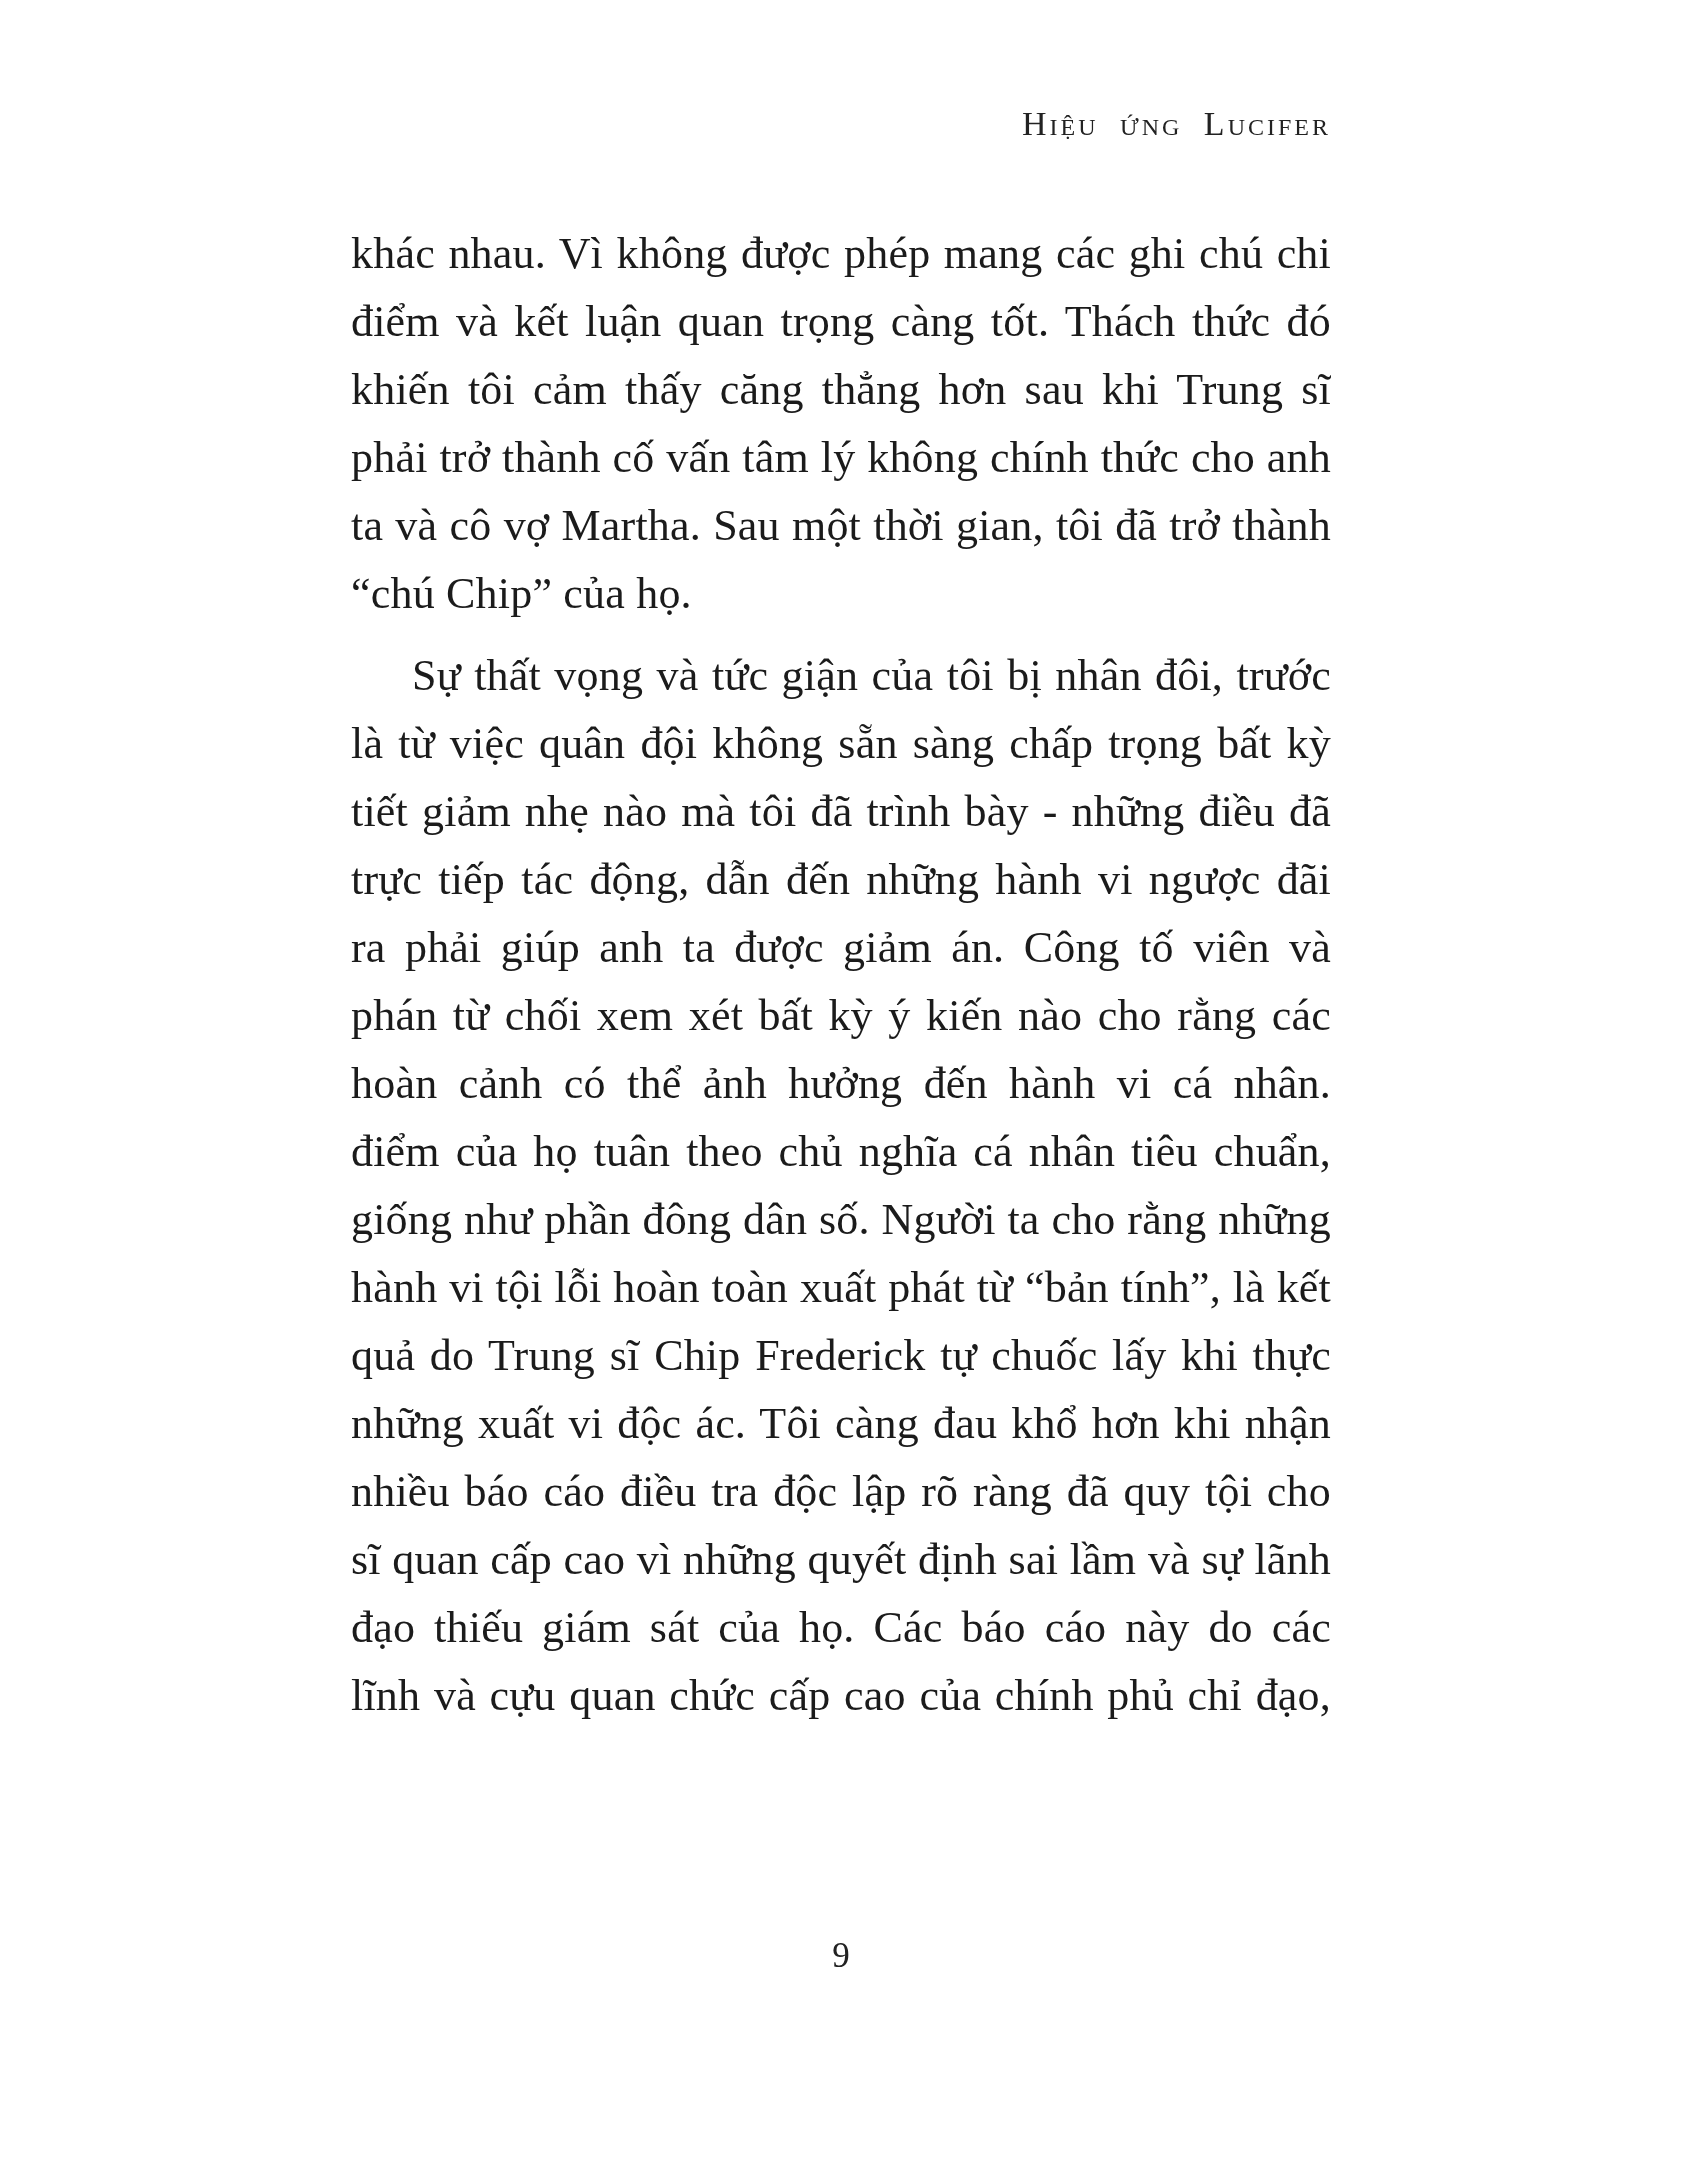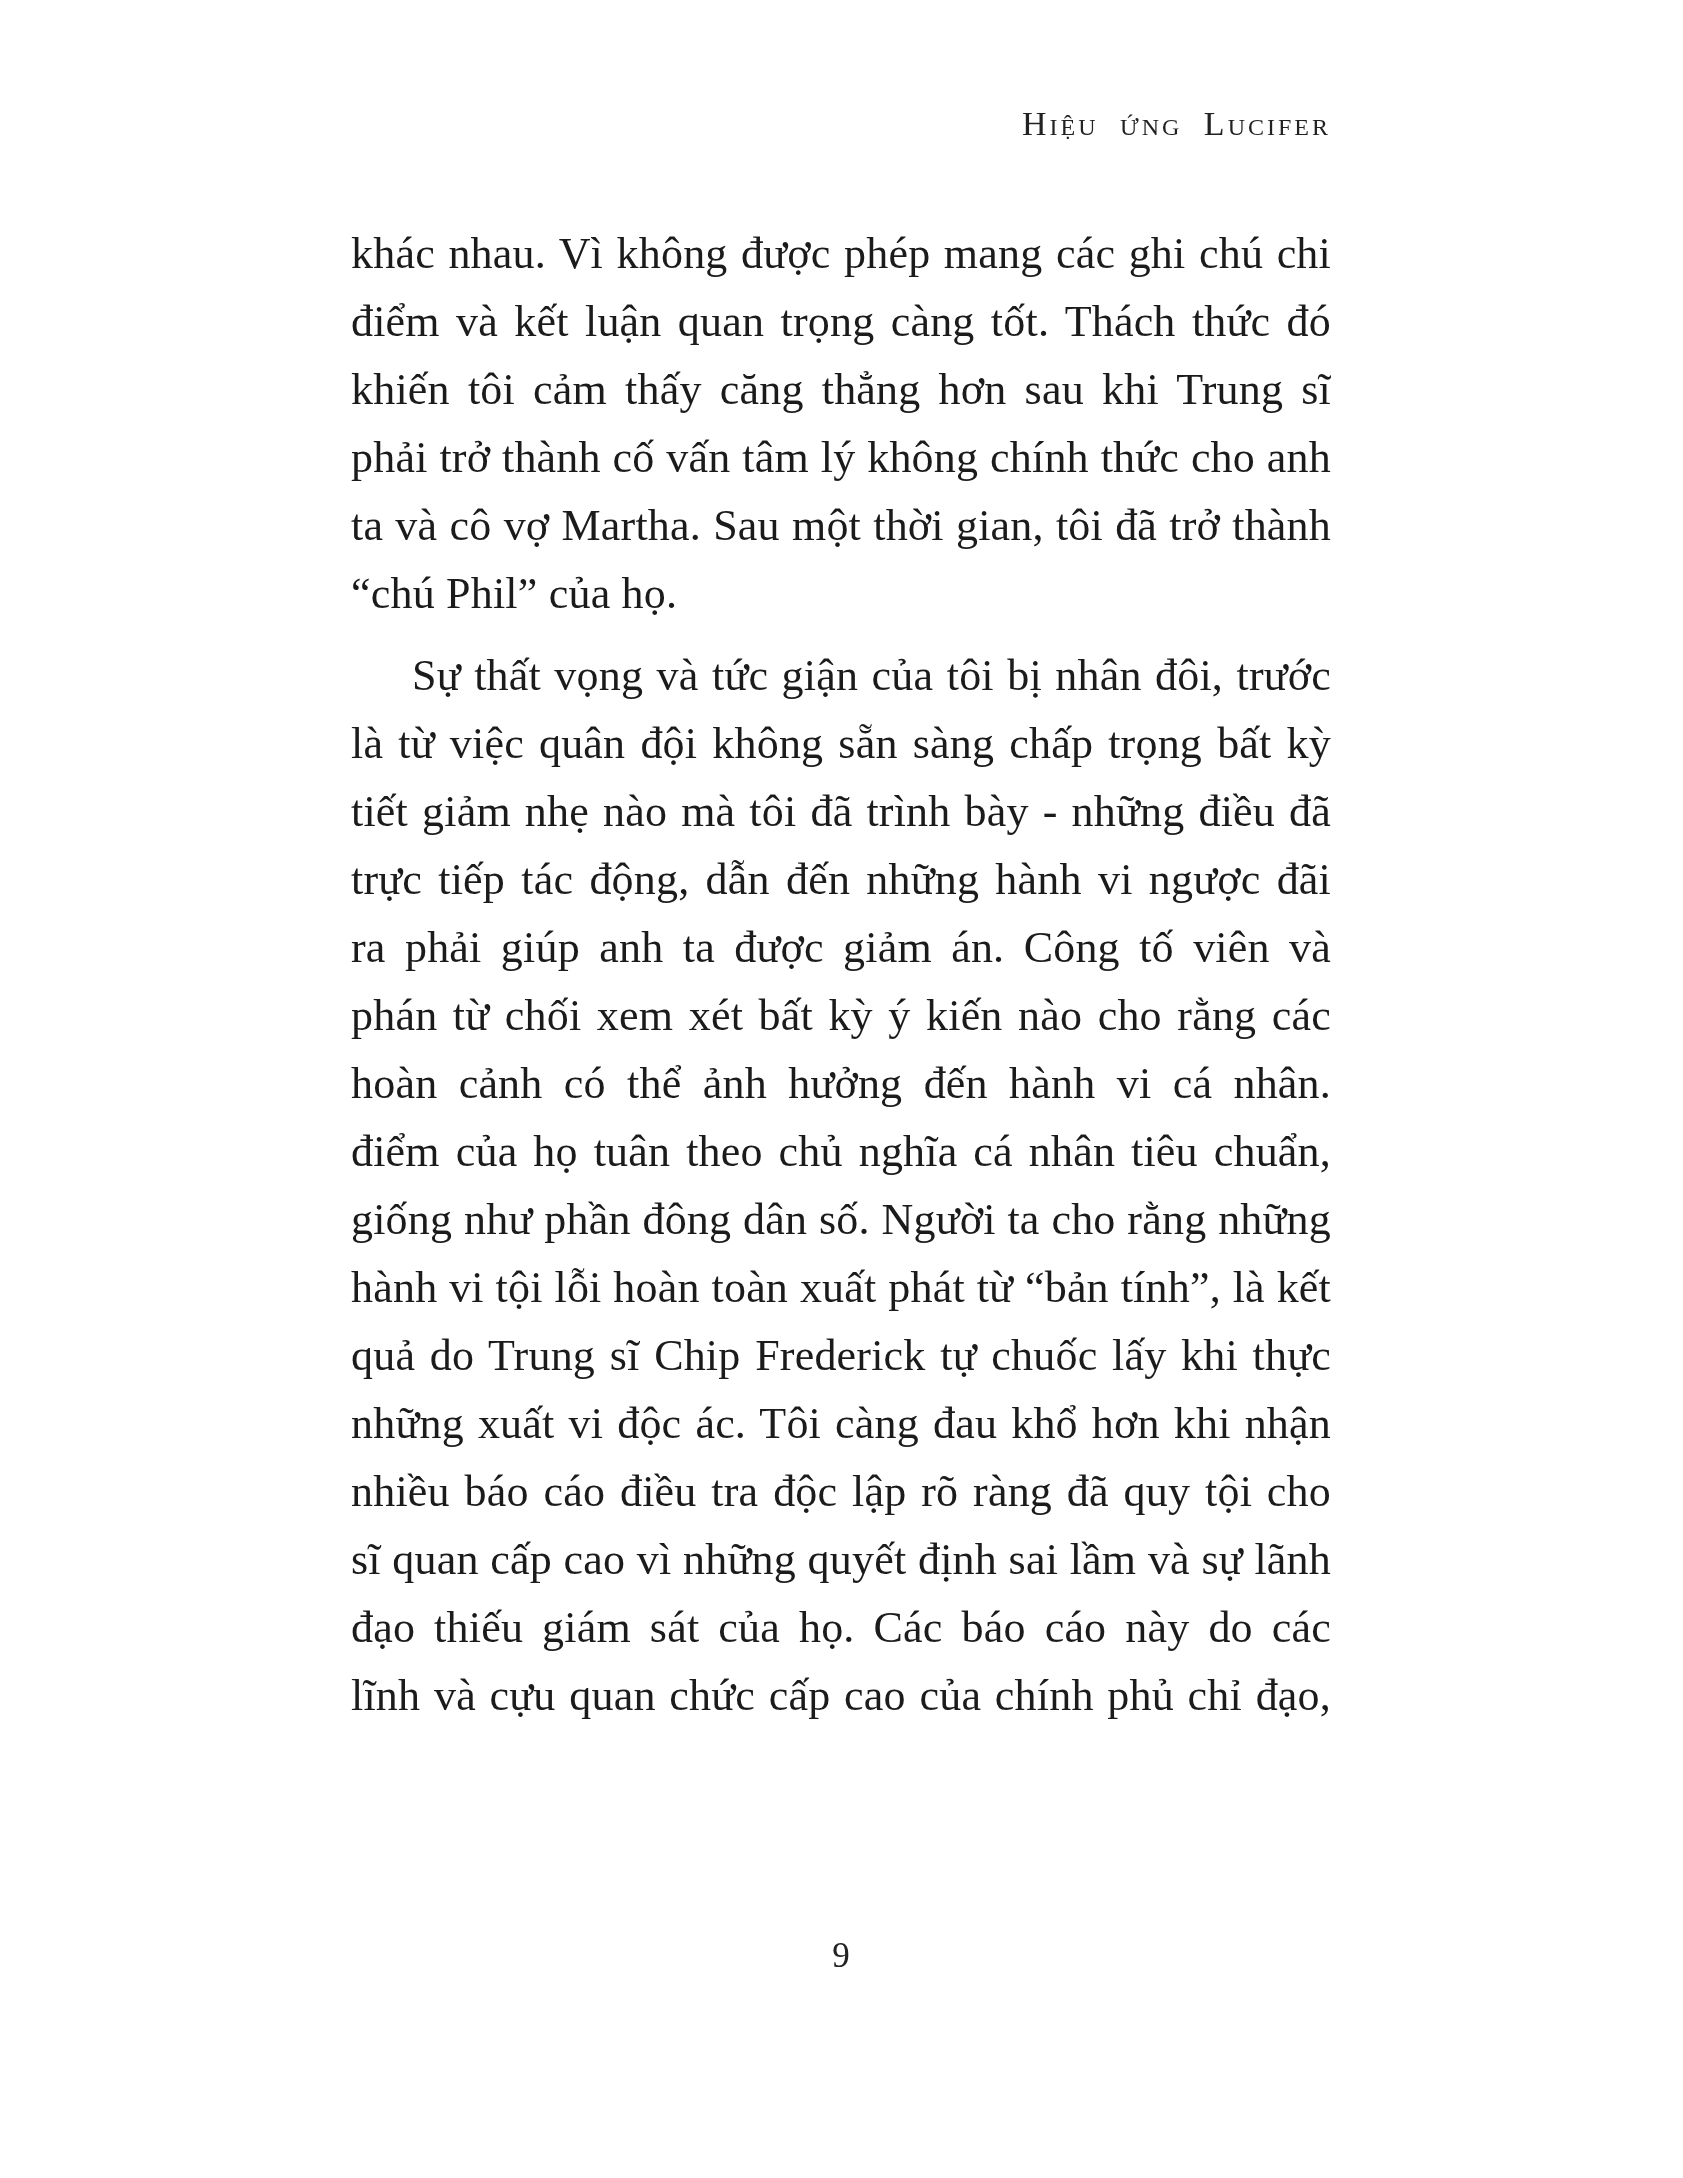--- a/index.html
+++ b/index.html
@@ -73,21 +73,21 @@
 <div class="page">
   <div class="running-head">Hiệu ứng Lucifer</div>
 
   <div class="body-text">
       <div class="para">
         <div class="line">khác nhau. Vì không được phép mang các ghi chú chi</div>
         <div class="line">điểm và kết luận quan trọng càng tốt. Thách thức đó càng</div>
         <div class="line">khiến tôi cảm thấy căng thẳng hơn sau khi Trung sĩ Ivan</div>
         <div class="line">phải trở thành cố vấn tâm lý không chính thức cho anh</div>
         <div class="line">ta và cô vợ Martha. Sau một thời gian, tôi đã trở thành</div>
-        <div class="line last">“chú Phil” của họ.</div>
+        <div class="line last">“chú Chip” của họ.</div>
       </div>
       <div class="para indented">
         <div class="line">Sự thất vọng và tức giận của tôi bị nhân đôi, trước hết</div>
         <div class="line">là từ việc quân đội không sẵn sàng chấp trọng bất kỳ tình</div>
         <div class="line">tiết giảm nhẹ nào mà tôi đã trình bày - những điều đã</div>
         <div class="line">trực tiếp tác động, dẫn đến những hành vi ngược đãi và lẽ</div>
         <div class="line">ra phải giúp anh ta được giảm án. Công tố viên và thẩm</div>
         <div class="line">phán từ chối xem xét bất kỳ ý kiến nào cho rằng các yếu tố</div>
         <div class="line">hoàn cảnh có thể ảnh hưởng đến hành vi cá nhân. Quan</div>
         <div class="line">điểm của họ tuân theo chủ nghĩa cá nhân tiêu chuẩn, cũng</div>

